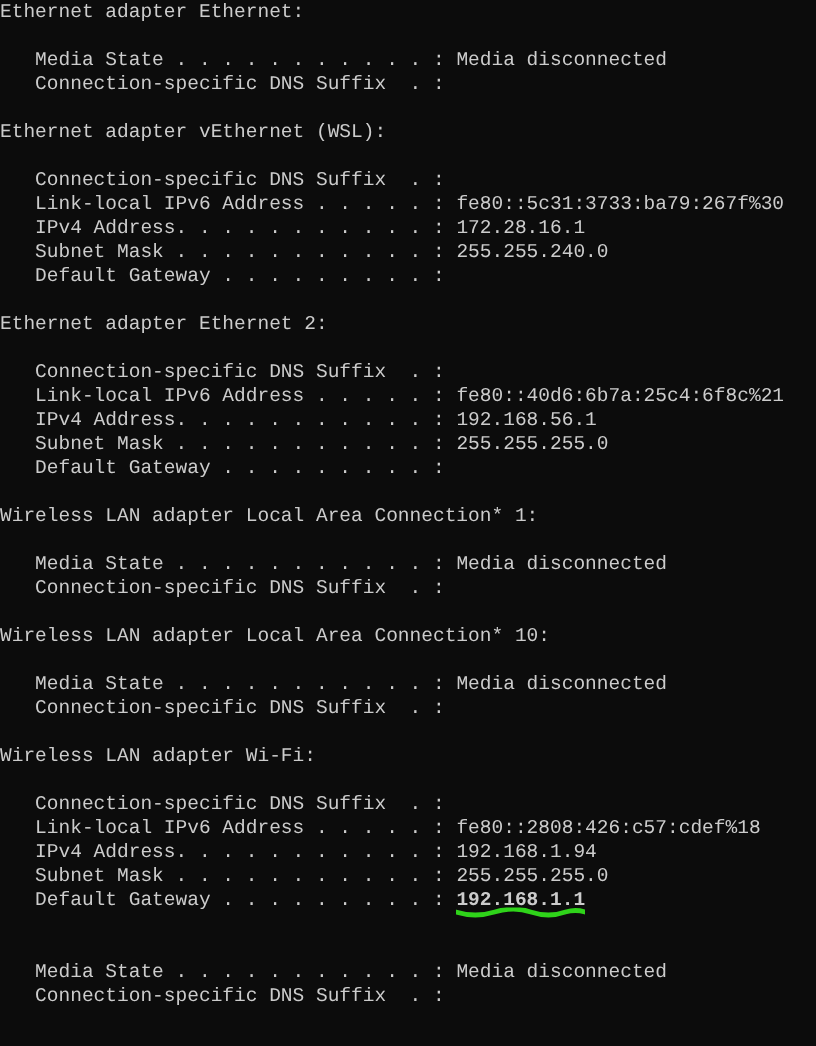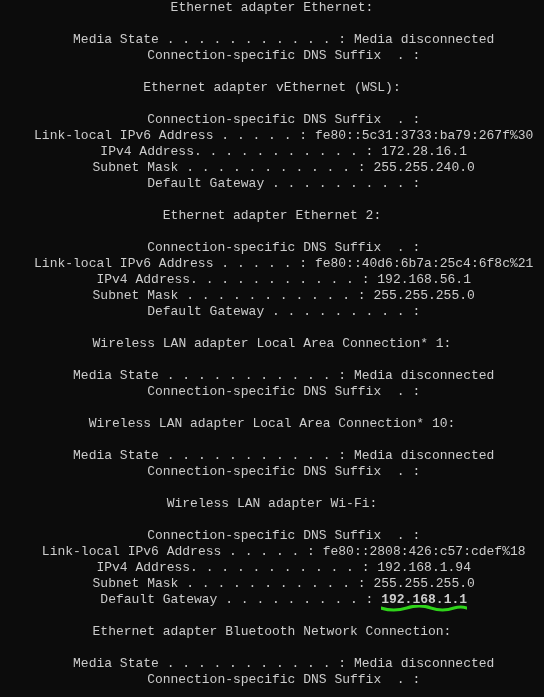--- a/index.html
+++ b/index.html
@@ -11,21 +11,21 @@
     font-size: 13px;
     line-height: 16px;
     width: 544px;
     height: 697px;
     overflow: hidden;
   }
   .term {
     white-space: pre;
     padding: 0;
   }
-  .row { height: 16px; text-align: center; }
+  .row { height: 16px; }
   .blank { height: 16px; }
   .highlight-wrap {
     position: relative;
     display: inline-block;
     font-weight: bold;
   }
   .underline-mark {
     position: absolute;
     left: 0;
     right: 0;
@@ -34,13 +34,13 @@
   }
   .underline-mark svg {
     display: block;
   }
 </style>
 </head>
 <body>
 
 <div class="term" id="term"><div class="row">Ethernet adapter Ethernet:</div><div class="blank"></div><div class="row"><span>   Media State . . . . . . . . . . . :</span><span> Media disconnected</span></div><div class="row"><span>   Connection-specific DNS Suffix  . :</span><span></span></div><div class="blank"></div><div class="row">Ethernet adapter vEthernet (WSL):</div><div class="blank"></div><div class="row"><span>   Connection-specific DNS Suffix  . :</span><span></span></div><div class="row"><span>   Link-local IPv6 Address . . . . . :</span><span> fe80::5c31:3733:ba79:267f%30</span></div><div class="row"><span>   IPv4 Address. . . . . . . . . . . :</span><span> 172.28.16.1</span></div><div class="row"><span>   Subnet Mask . . . . . . . . . . . :</span><span> 255.255.240.0</span></div><div class="row"><span>   Default Gateway . . . . . . . . . :</span><span></span></div><div class="blank"></div><div class="row">Ethernet adapter Ethernet 2:</div><div class="blank"></div><div class="row"><span>   Connection-specific DNS Suffix  . :</span><span></span></div><div class="row"><span>   Link-local IPv6 Address . . . . . :</span><span> fe80::40d6:6b7a:25c4:6f8c%21</span></div><div class="row"><span>   IPv4 Address. . . . . . . . . . . :</span><span> 192.168.56.1</span></div><div class="row"><span>   Subnet Mask . . . . . . . . . . . :</span><span> 255.255.255.0</span></div><div class="row"><span>   Default Gateway . . . . . . . . . :</span><span></span></div><div class="blank"></div><div class="row">Wireless LAN adapter Local Area Connection* 1:</div><div class="blank"></div><div class="row"><span>   Media State . . . . . . . . . . . :</span><span> Media disconnected</span></div><div class="row"><span>   Connection-specific DNS Suffix  . :</span><span></span></div><div class="blank"></div><div class="row">Wireless LAN adapter Local Area Connection* 10:</div><div class="blank"></div><div class="row"><span>   Media State . . . . . . . . . . . :</span><span> Media disconnected</span></div><div class="row"><span>   Connection-specific DNS Suffix  . :</span><span></span></div><div class="blank"></div><div class="row">Wireless LAN adapter Wi-Fi:</div><div class="blank"></div><div class="row"><span>   Connection-specific DNS Suffix  . :</span><span></span></div><div class="row"><span>   Link-local IPv6 Address . . . . . :</span><span> fe80::2808:426:c57:cdef%18</span></div><div class="row"><span>   IPv4 Address. . . . . . . . . . . :</span><span> 192.168.1.94</span></div><div class="row"><span>   Subnet Mask . . . . . . . . . . . :</span><span> 255.255.255.0</span></div><div class="row"><span>   Default Gateway . . . . . . . . . :</span><span> </span><span class="highlight-wrap"><span>192.168.1.1</span><span class="underline-mark" style="top: 13px;"><svg width="100%" height="8" viewBox="0 0 100 8" preserveAspectRatio="none">
             <path d="M0 3 Q 15 7 30 3 Q 45 -1 58 3 Q 72 7 85 3 Q 93 1 100 3" fill="none" stroke="#2fd31a" stroke-width="3.2" stroke-linecap="round"></path>
-          </svg></span></span></div><div class="blank"></div><div class="row">Ethernet adapter Bluetooth Network Connection:</div><div class="blank"></div><div class="row"><span>   Media State . . . . . . . . . . . :</span><span> Media disconnected</span></div><div class="row"><span>   Connection-specific DNS Suffix  . :</span><span></span></div><div class="blank"></div></div>
+          </svg></span></span></div><div class="blank"></div><div class="blank"></div><div class="row"><span>   Media State . . . . . . . . . . . :</span><span> Media disconnected</span></div><div class="row"><span>   Connection-specific DNS Suffix  . :</span><span></span></div><div class="blank"></div></div>
 
 </body></html>

